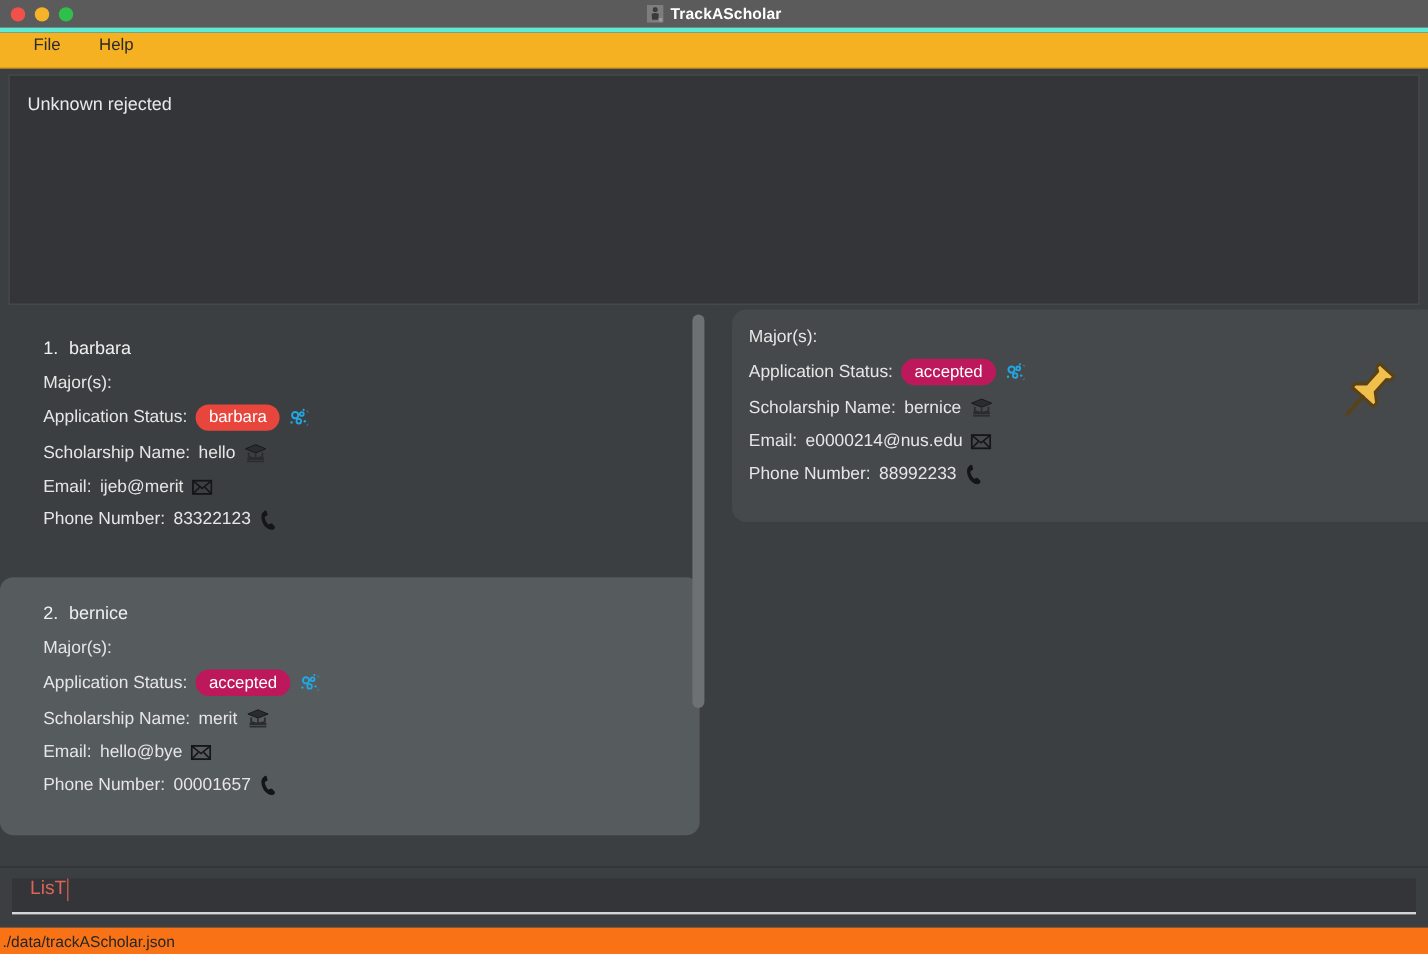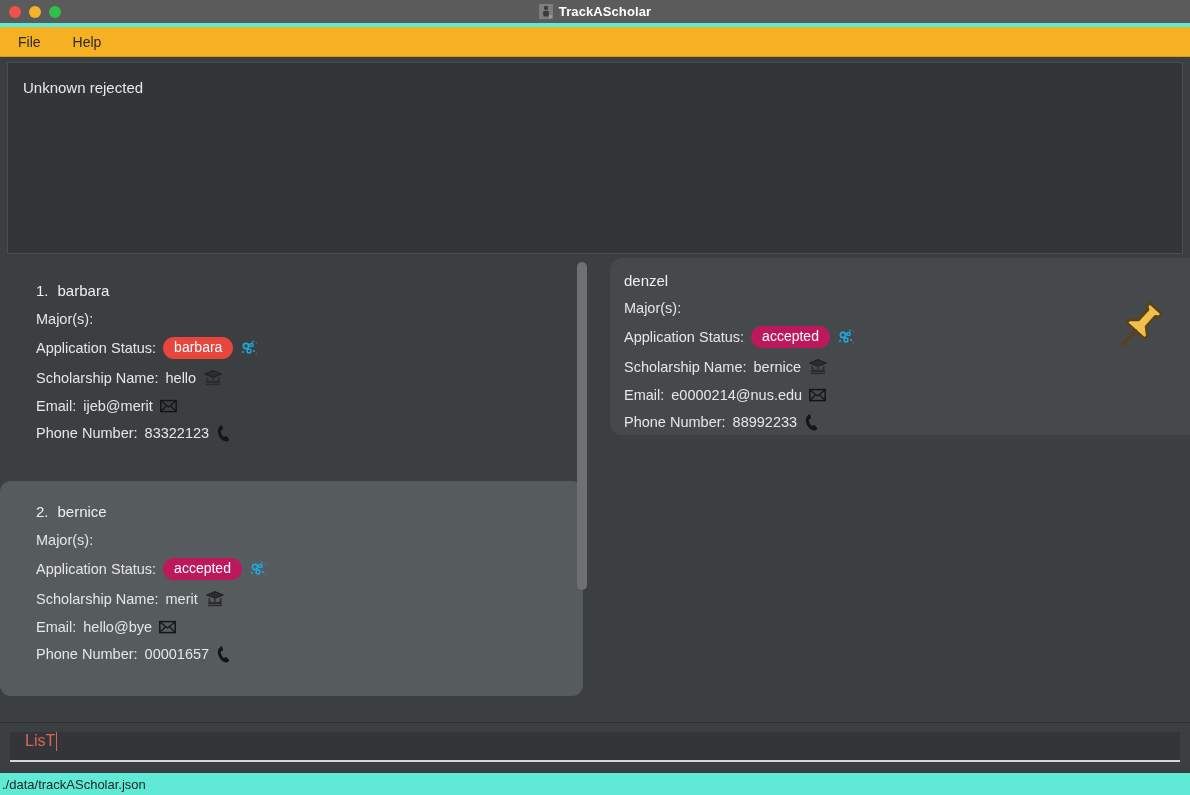--- a/index.html
+++ b/index.html
@@ -30,22 +30,22 @@
   }
   #app-title {
     color: #ffffff; font-size: 13px; font-weight: bold; letter-spacing: .1px;
   }
   #app-icon { width: 14px; height: 15px; display: block; }
 
   
   #menubar {
     height: 30px; width: 100%;
     background: #f5b121;
-    display: flex; align-items: center;
-    padding-left: 14px; gap: 24px;
+    display: flex; 
+    padding-left: 24px; gap: 24px;
     border-bottom: 1px solid #d89c12;
   }
   .menu-item {
     color: #2b2b2b; font-size: 14px; padding: 2px 4px; cursor: default;
   }
 
   
   #result-wrap {
     margin: 5px 7px 0 7px;
     height: 192px;
@@ -158,21 +158,21 @@
   }
   #caret {
     display: inline-block; width: 1px; height: 19px;
     background: #d96459; margin-left: 1px;
   }
 
   
   #statusbar {
     position: absolute; left: 0; right: 0; top: 773px;
     height: 22px;
-    background: #5eead4;
+    background: #f97316;
     display: flex; align-items: center;
     padding-left: 2px;
   }
   #status-text { color: #262626; font-size: 13px; }
 </style>
 </head>
 <body>
 
 <div id="titlebar">
   <div id="traffic">
@@ -329,21 +329,20 @@
 
     </div>
 
     <div id="list-scrollbar">
       <div id="list-thumb"></div>
     </div>
   </div>
 
   <div id="detail-panel">
     <div id="detail-card">
-      <div class="p-name">denzel</div>
       <div class="p-row">
         <span class="lbl">Major(s):</span>
         <span class="val"></span>
       </div>
       <div class="p-row">
         <span class="lbl">Application Status:</span>
         <span class="badge accepted">accepted</span>
         <span class="icn">
           <svg width="17" height="17" viewBox="0 0 17 17">
             <circle cx="6" cy="6" r="2.6" fill="none" stroke="#22a7e0" stroke-width="1.7"></circle>

